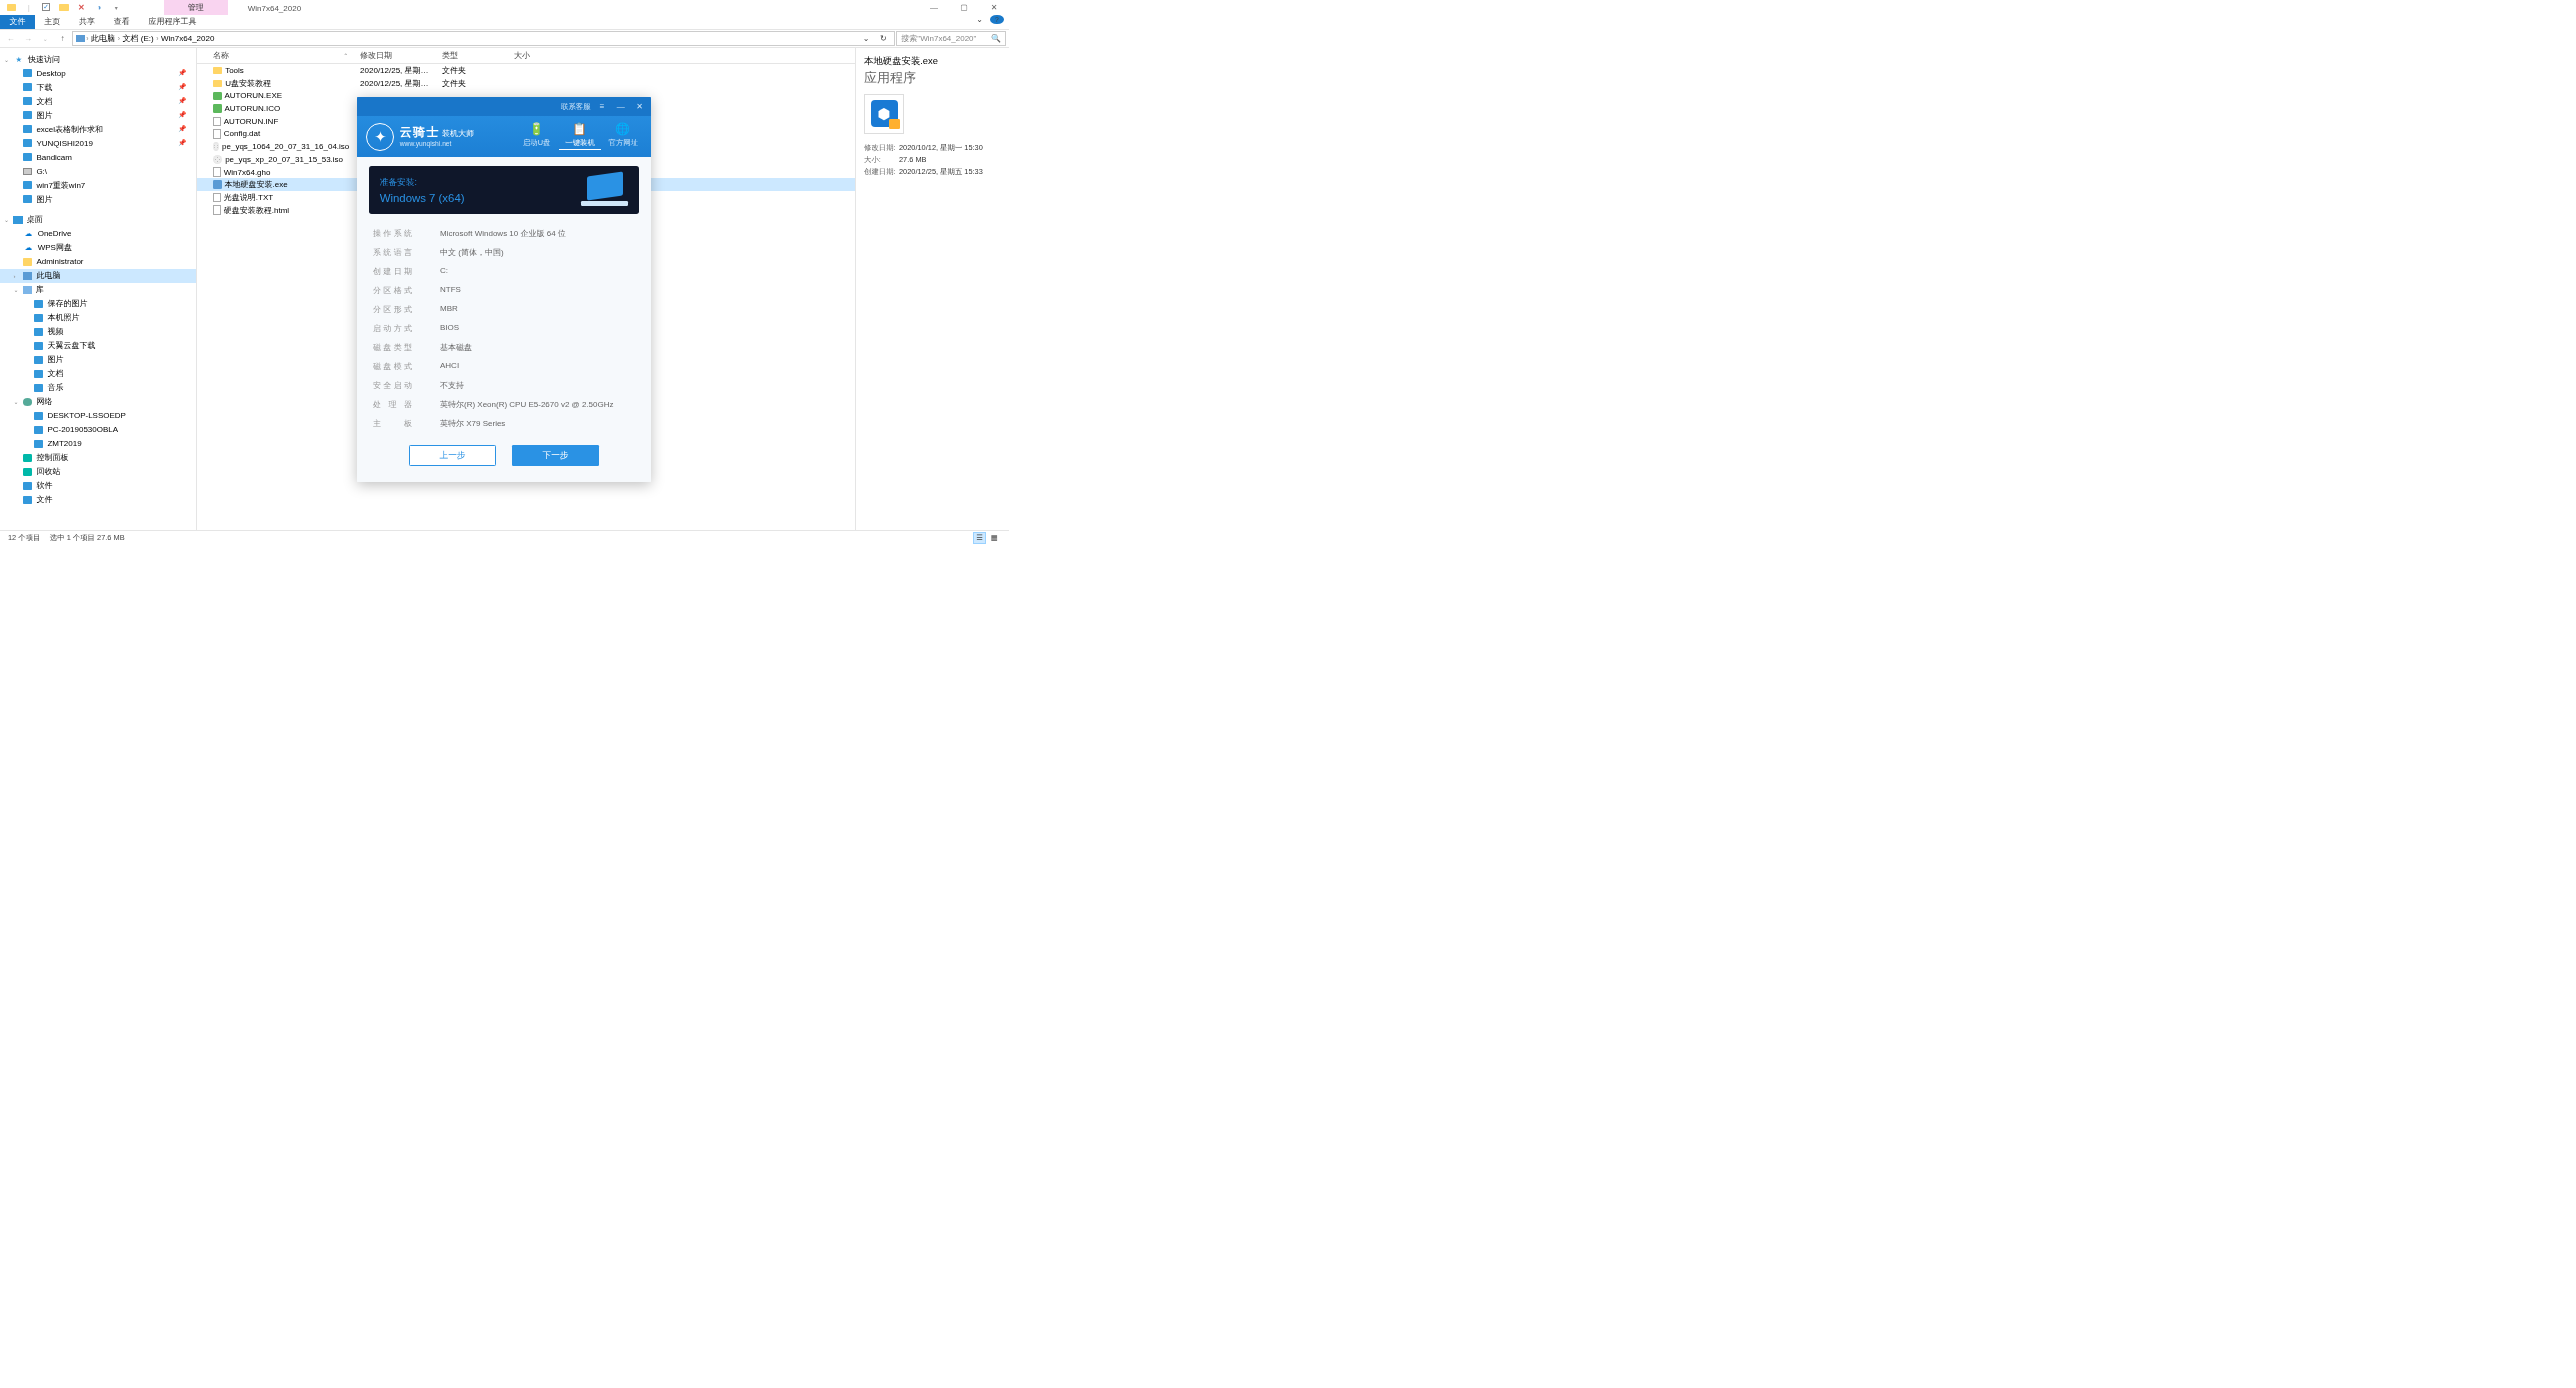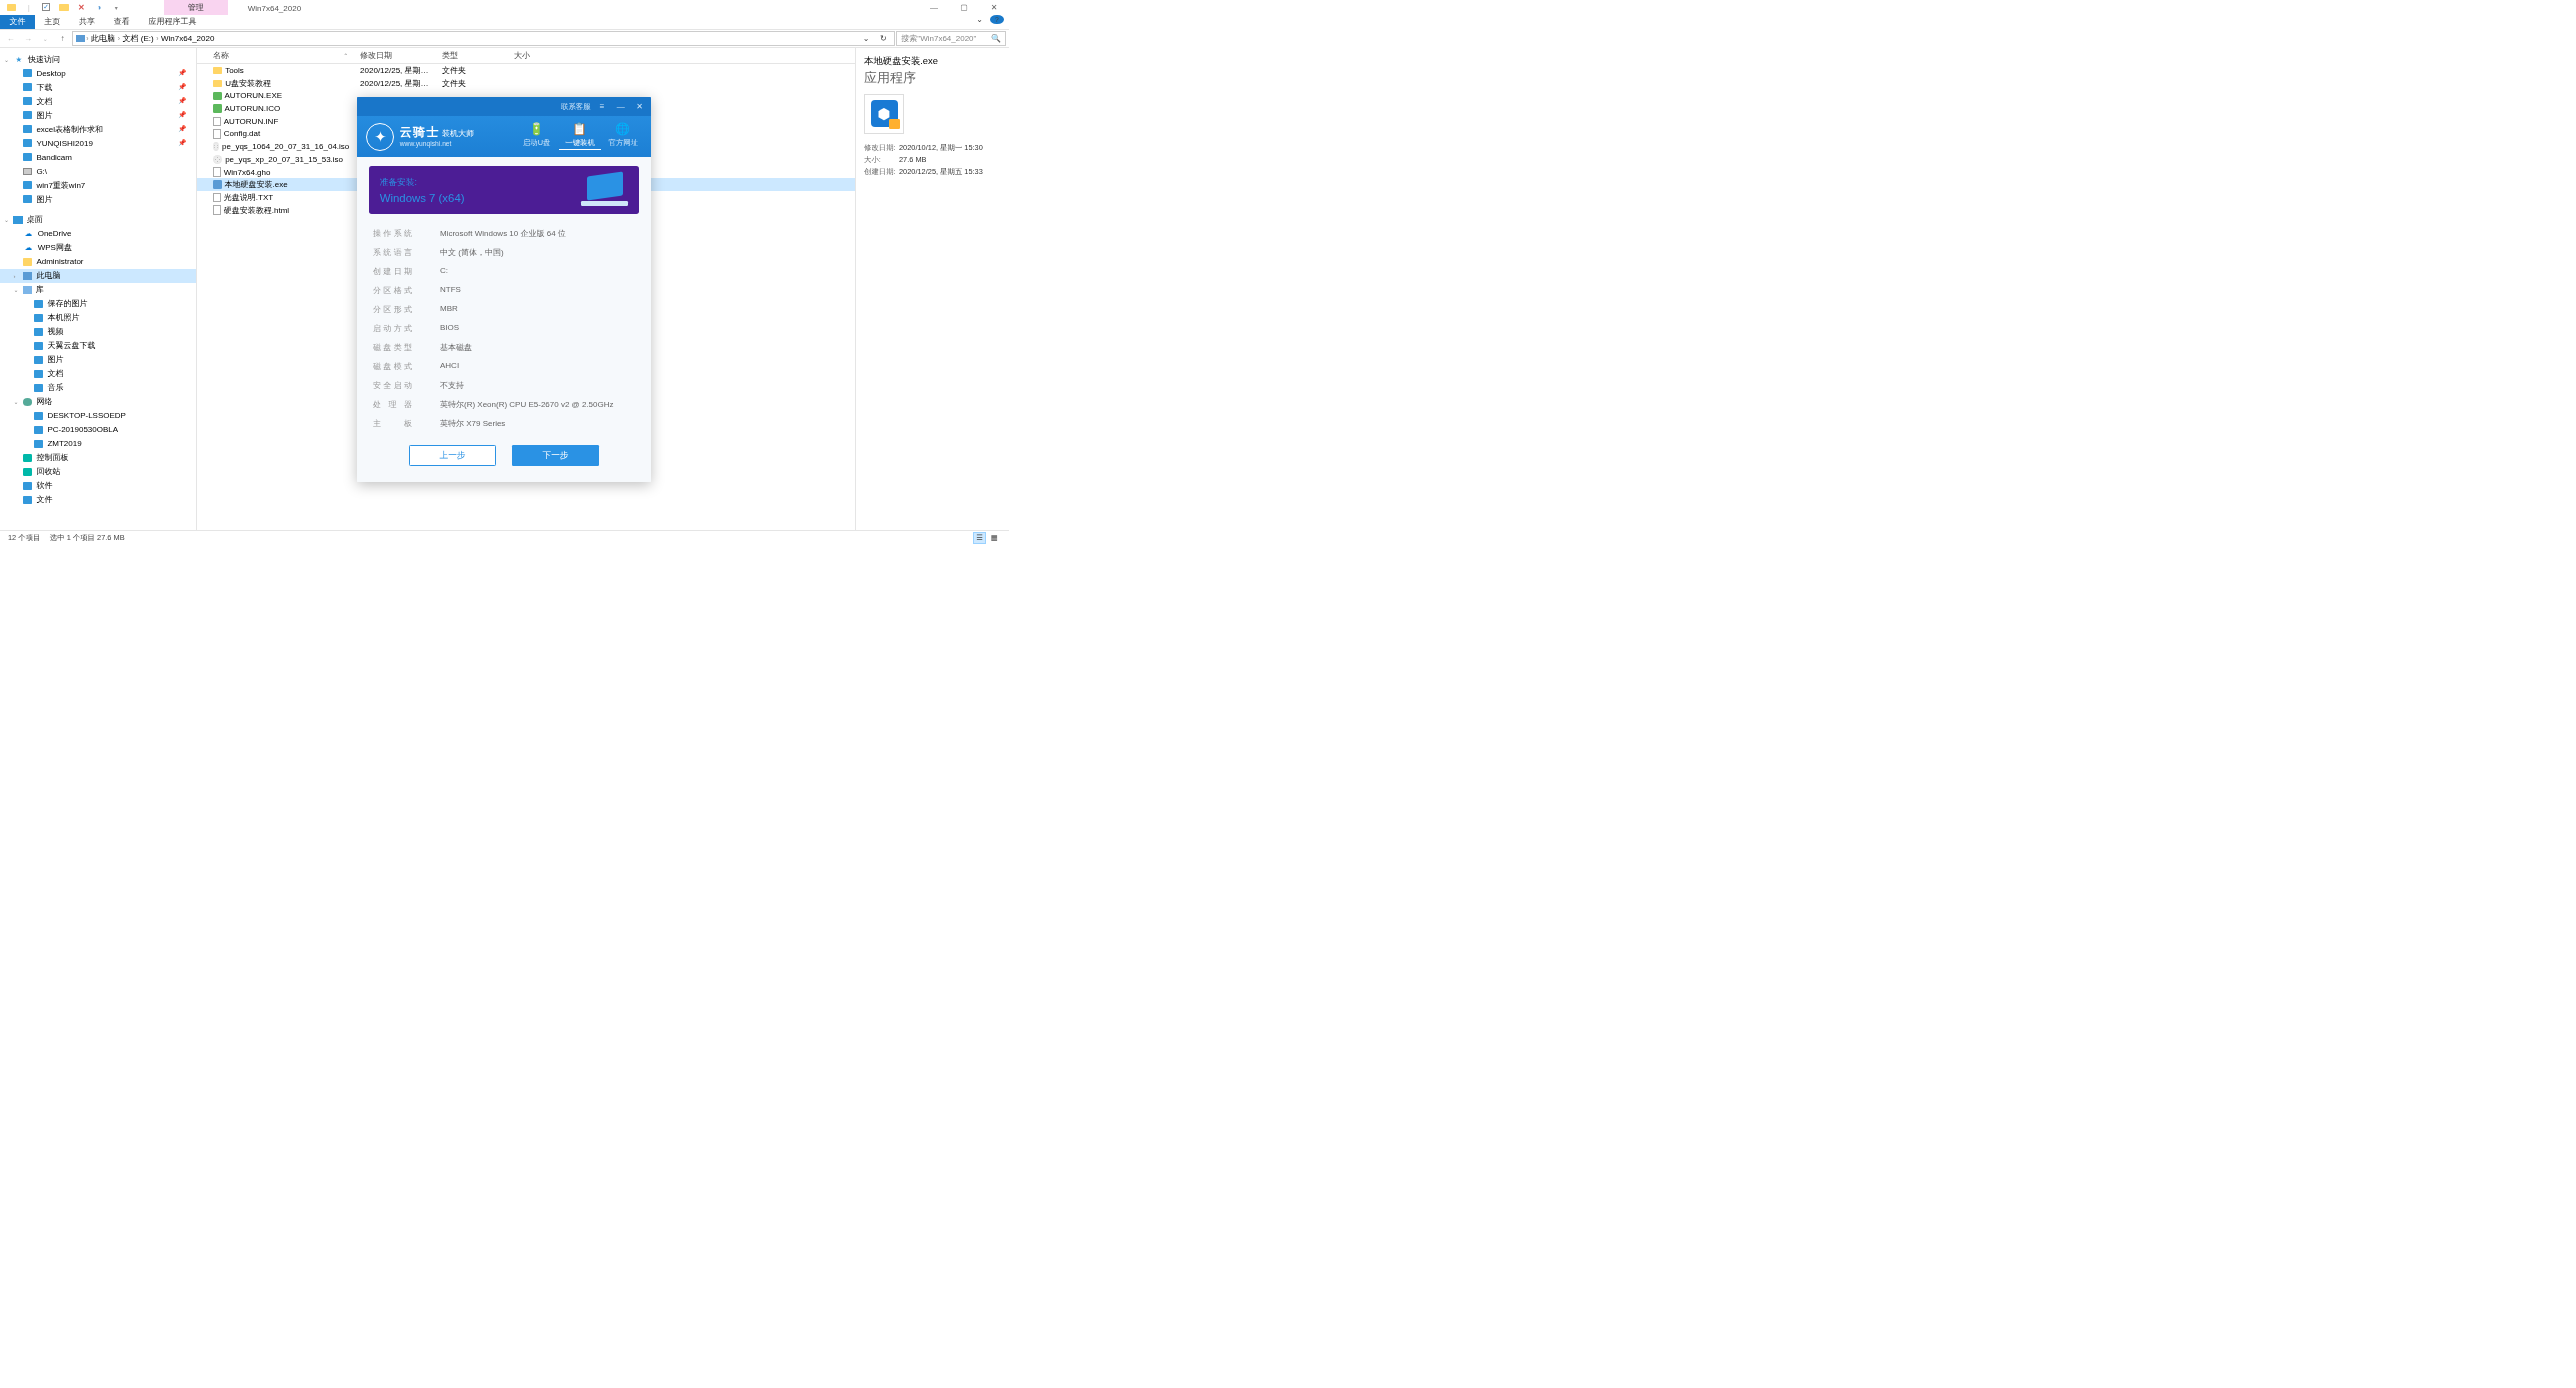--- a/index.html
+++ b/index.html
@@ -105,21 +105,21 @@
 .inst-brand-text { line-height: 1.2; }
 .inst-brand-text .big { font-size: 12px; font-weight: bold; letter-spacing: 1.3px; }
 .inst-brand-text .small { font-size: 6.7px; color: #cfe6f9; }
 .inst-tabs { position: absolute; right: 6.7px; bottom: 4px; display: flex; gap: 1.3px; }
 .inst-tab { width: 42px; text-align: center; font-size: 7.4px; color: #cfe6f9; cursor: pointer; padding-bottom: 2.7px; }
 .inst-tab .ico { font-size: 12px; display: block; margin-bottom: 1.3px; }
 .inst-tab.active { color: #fff; }
 .inst-tab.active::after { content:""; display:block; height:1.3px; background:#fff; margin-top:1.3px; }
 
 .inst-body { padding: 9.4px 12px 12px; background: #f6f9fc; }
-.inst-prep { background: #4c1d95; border-radius: 2.7px; padding: 8px 10.7px; display: flex; align-items: center; justify-content: space-between; margin-bottom: 9.4px; }
+.inst-prep { background: #0f172a; border-radius: 2.7px; padding: 8px 10.7px; display: flex; align-items: center; justify-content: space-between; margin-bottom: 9.4px; }
 .inst-prep .t1 { color: #2a92e4; font-size: 8.7px; margin-bottom: 2.7px; }
 .inst-prep .t2 { color: #2a92e4; font-size: 11.4px; font-weight: 500; }
 .inst-prep .laptop { width: 47px; height: 32px; position: relative; }
 .inst-prep .laptop::before { content:""; position:absolute; left:5.4px; top:0; width:36px; height:24px; background:#2a92e4; border-radius:2px; transform: skewY(-8deg); }
 .inst-prep .laptop::after { content:""; position:absolute; left:0; bottom:0; width:47px; height:5.4px; background:#cfe6f9; border-radius:1.3px; }
 
 .inst-info { padding: 0 4px; }
 .inst-row { display: flex; padding: 4px 0; font-size: 8px; }
 .inst-row .k { width: 39px; color: #999; text-align: justify; text-align-last: justify; margin-right: 28px; }
 .inst-row .v { color: #666; flex: 1; }

